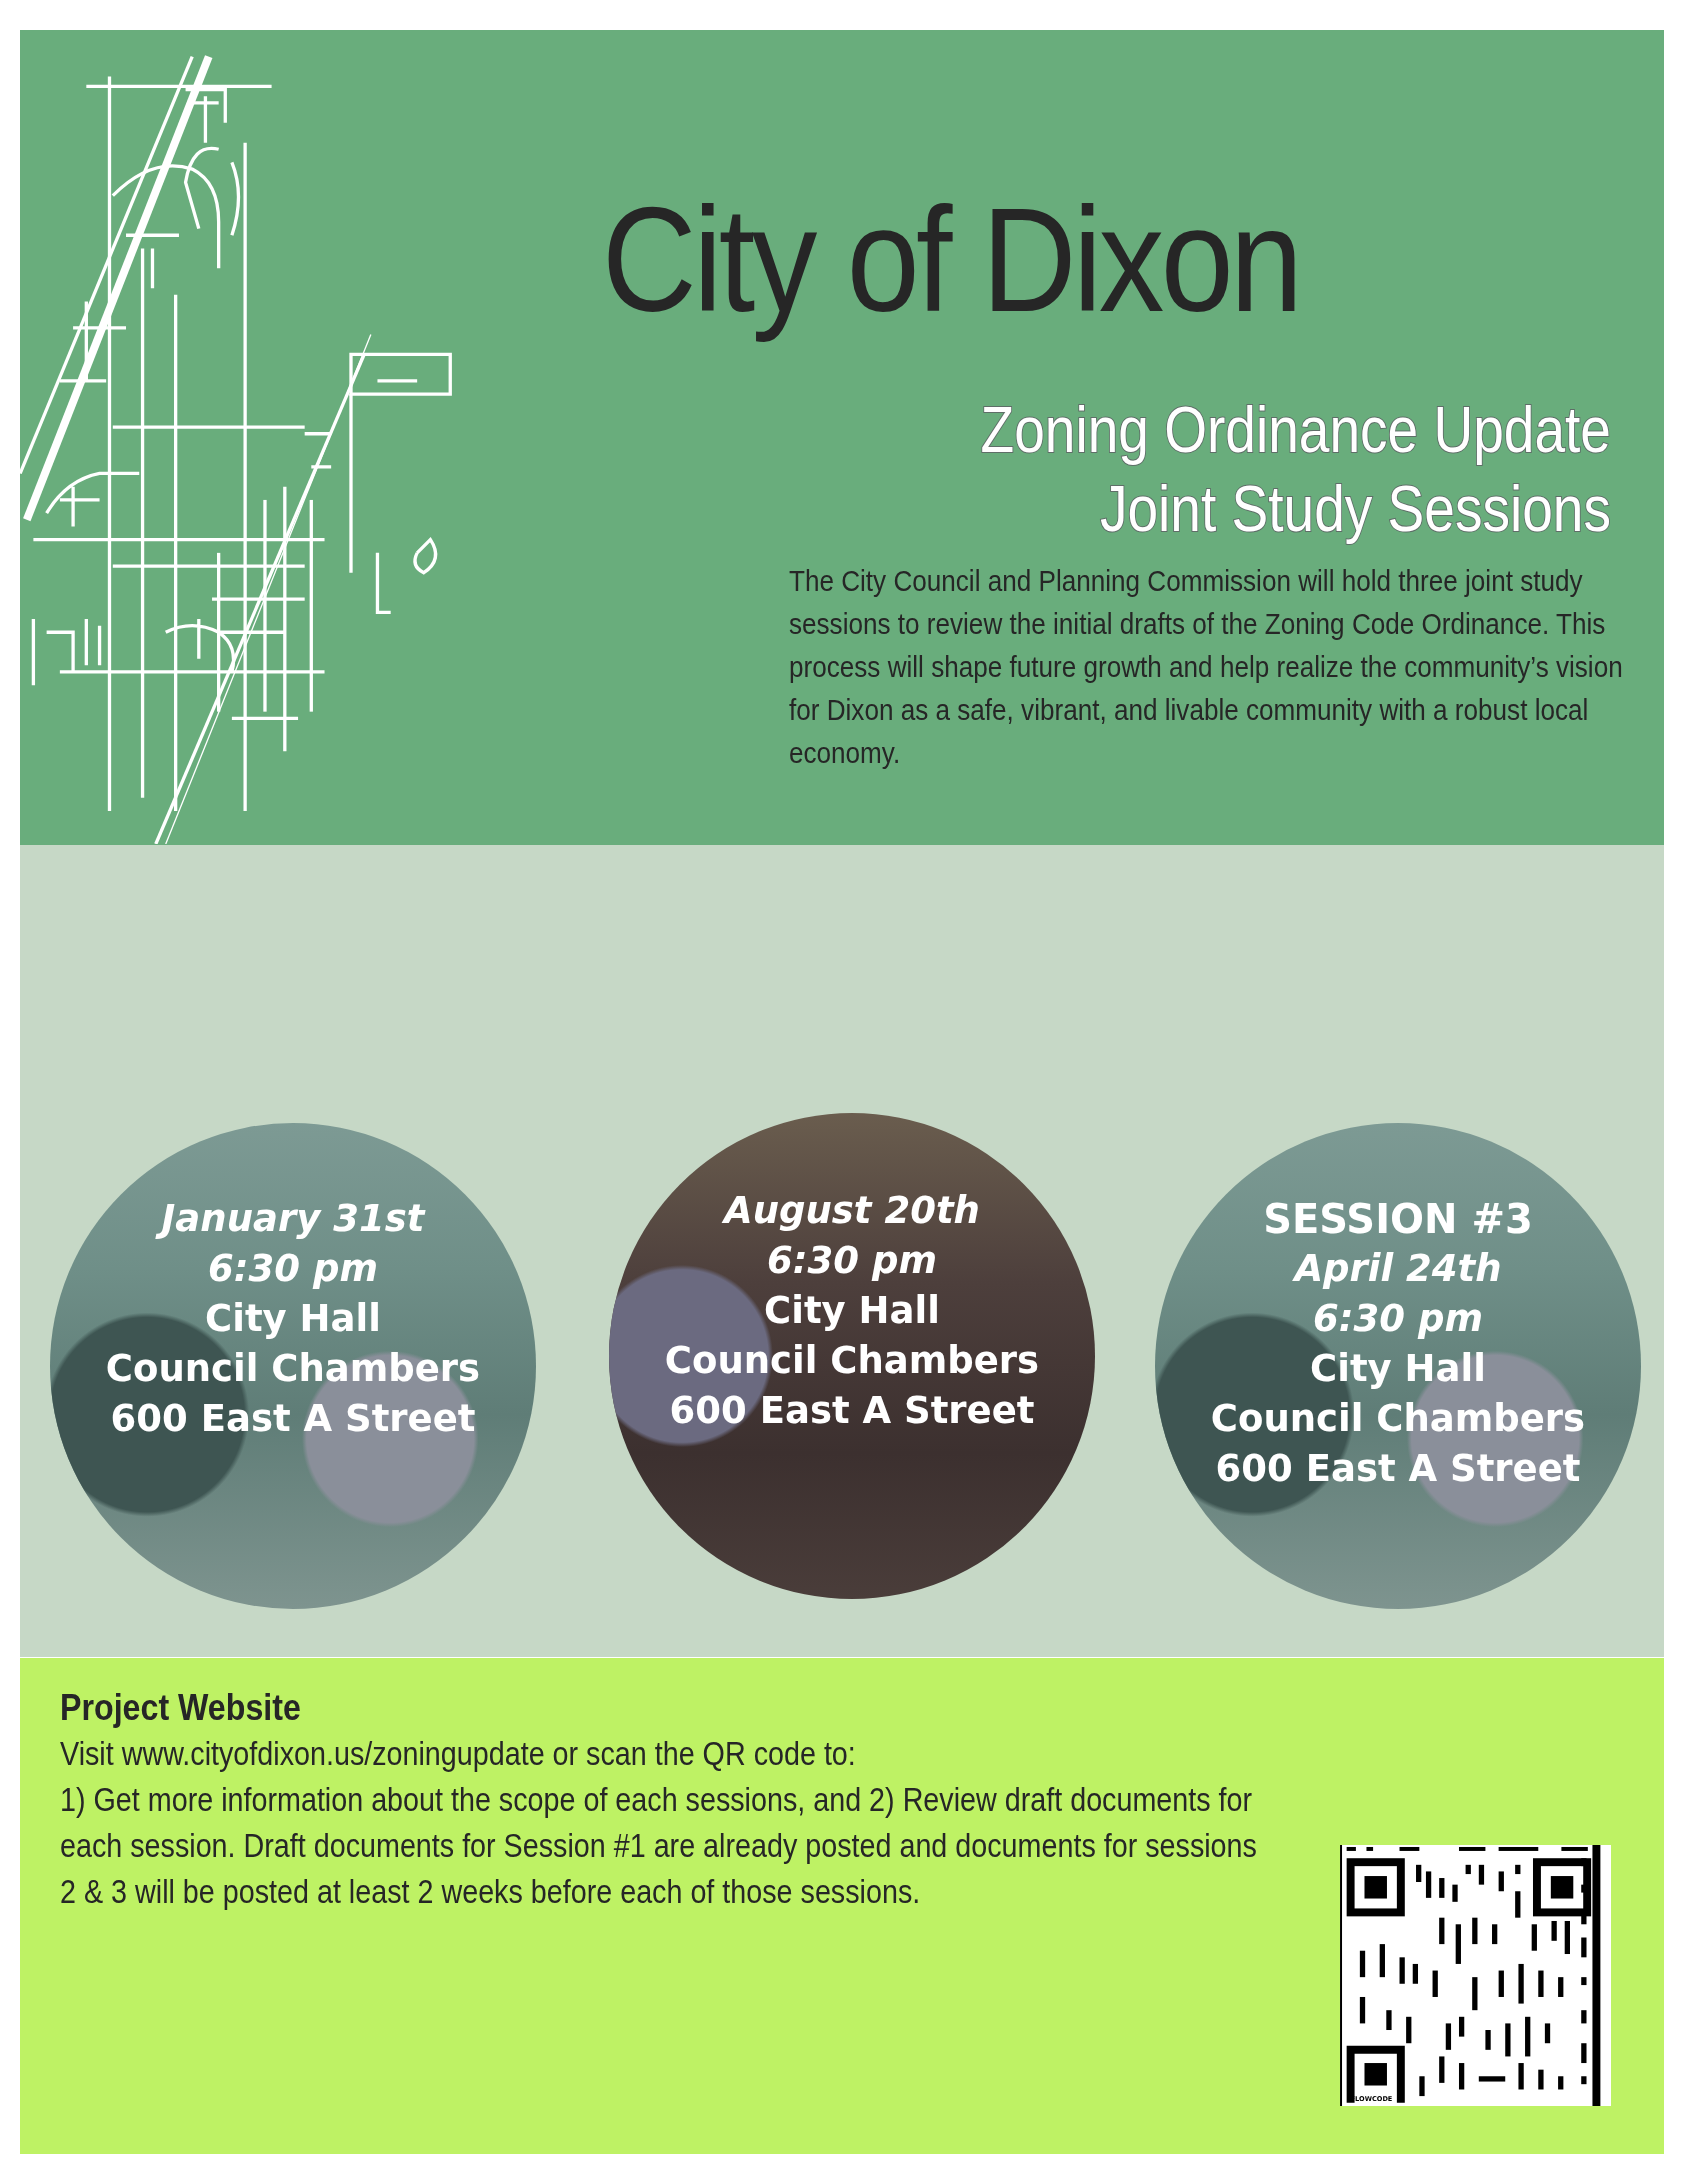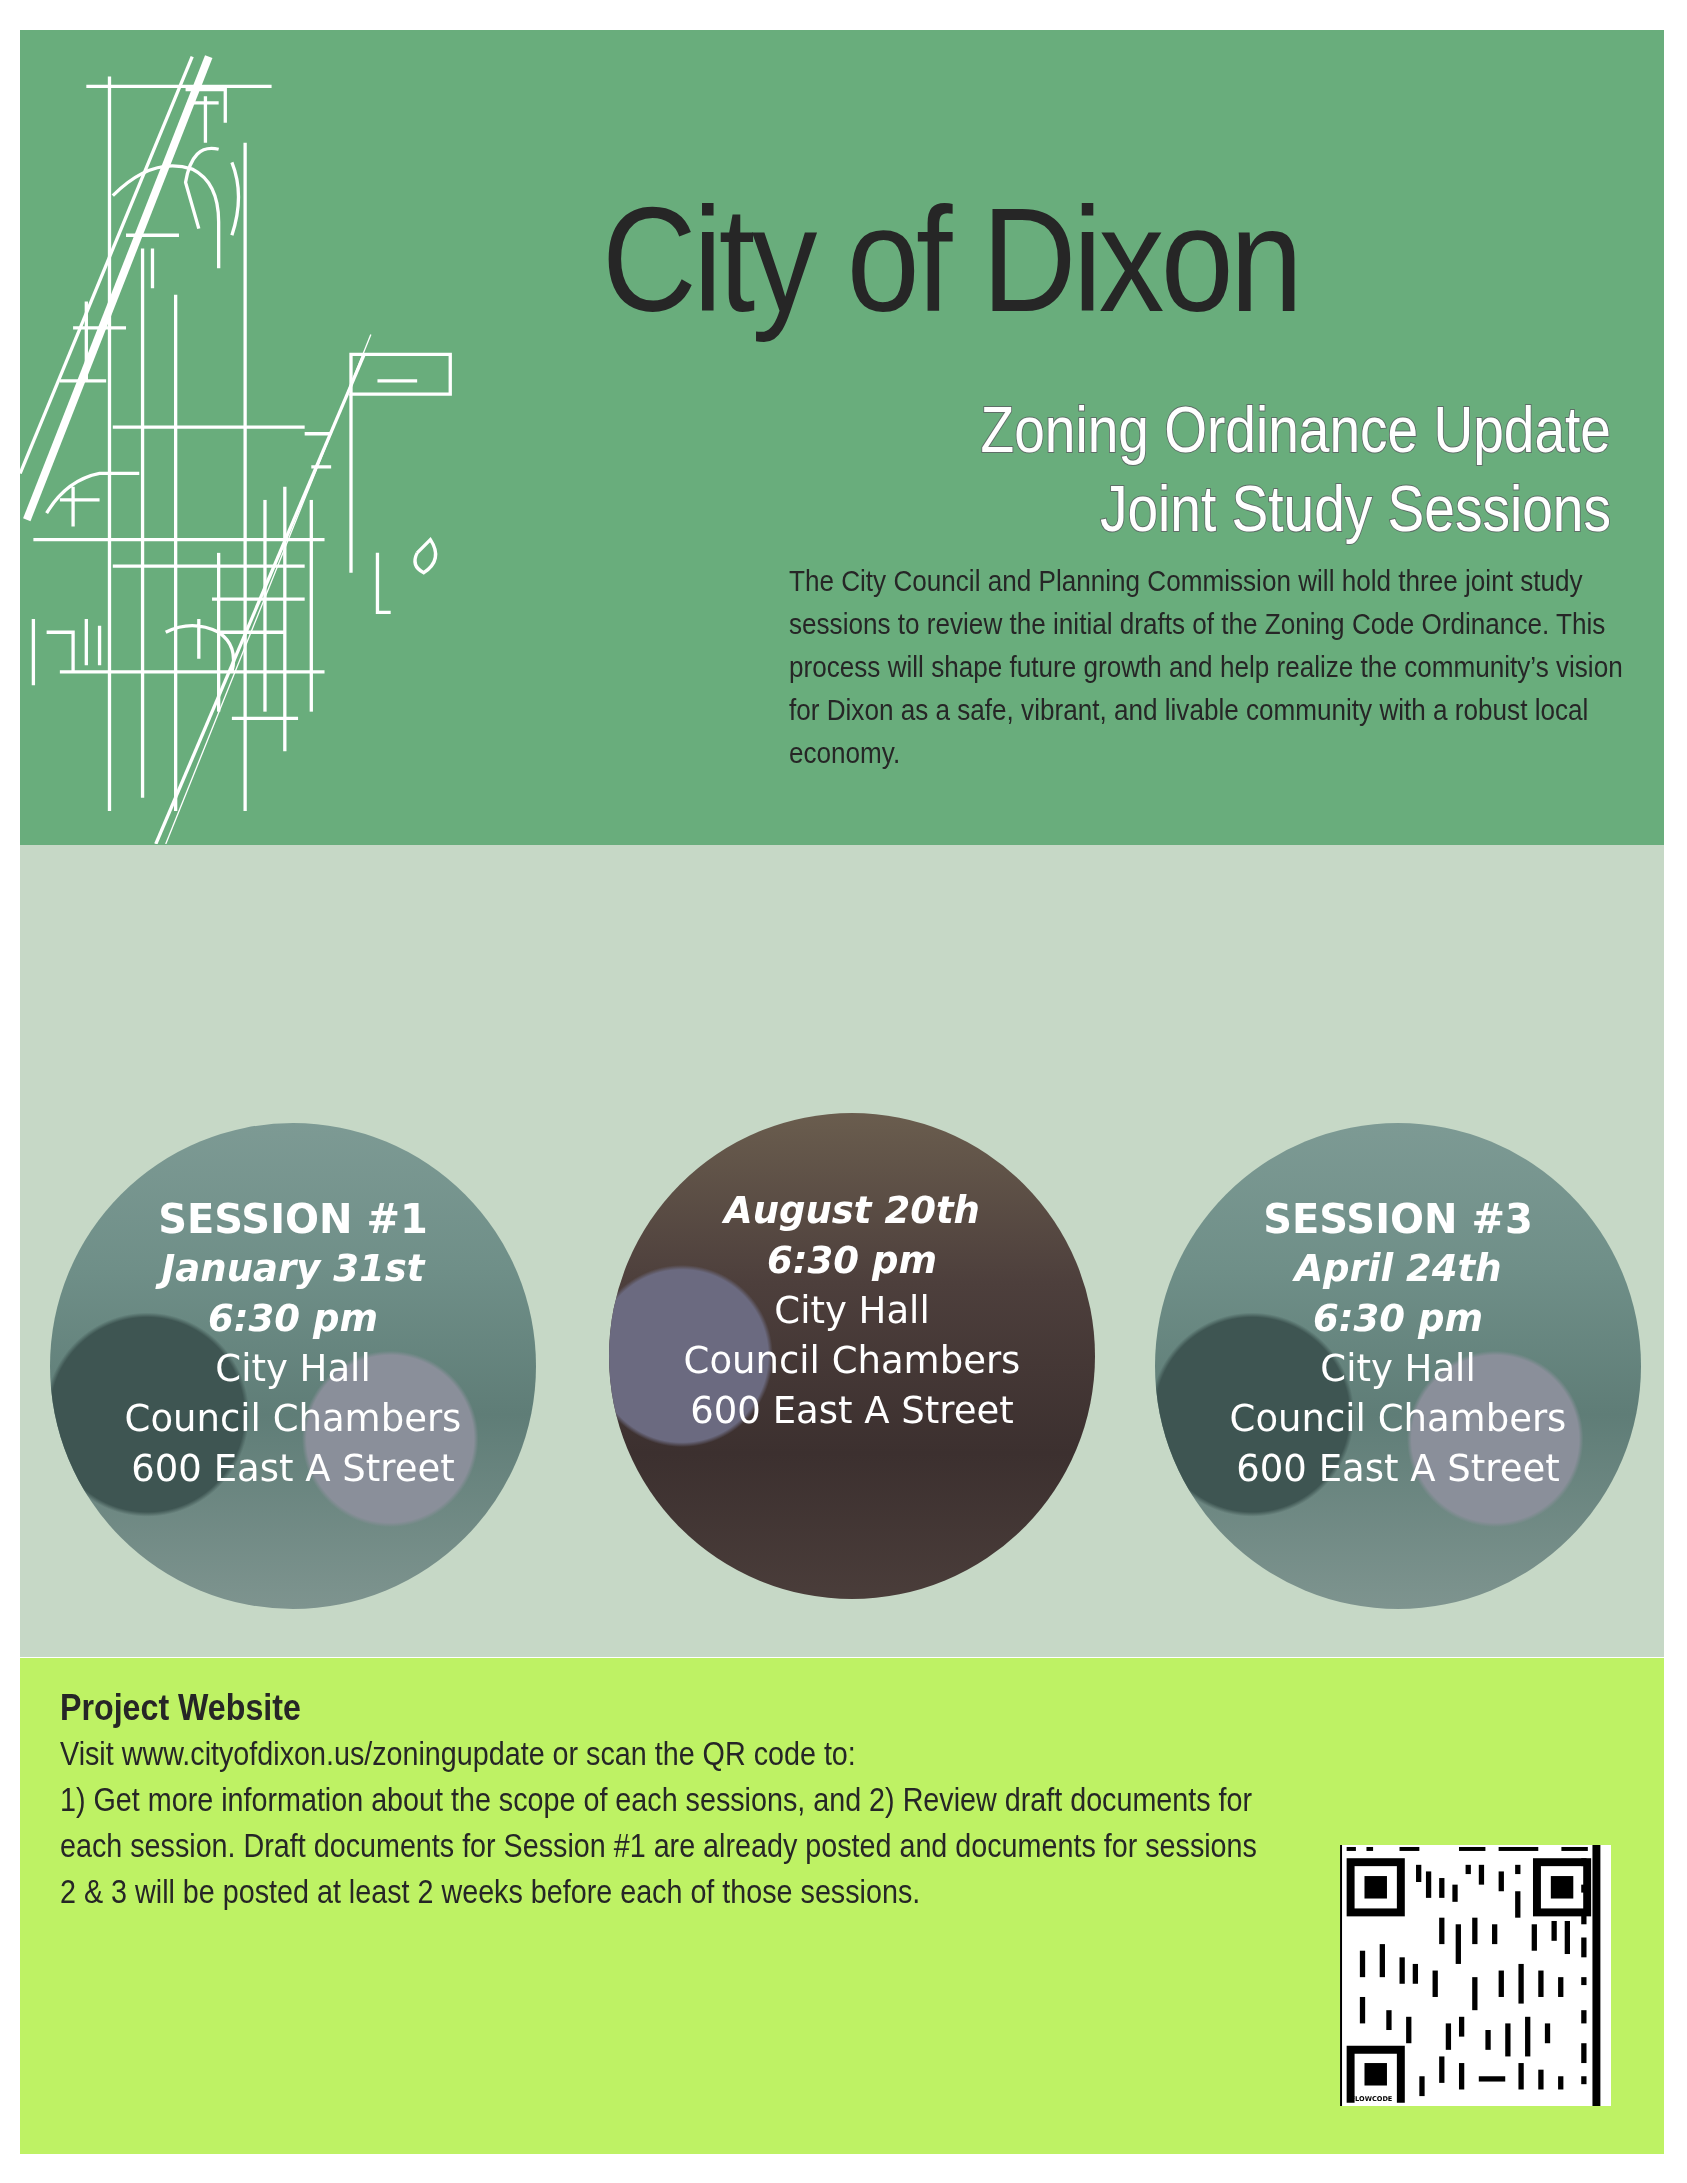--- a/index.html
+++ b/index.html
@@ -12,21 +12,21 @@
   .title{position:absolute;left:582px;top:155px;font-size:149px;line-height:1;letter-spacing:-4px;color:#262626;font-family:"Liberation Sans",sans-serif;transform:scaleX(0.88);transform-origin:left top;white-space:nowrap;}
   .subtitle{position:absolute;right:53px;top:361px;text-align:right;font-size:64px;line-height:79px;color:#fff;
     -webkit-text-stroke:2px #5f6e68;paint-order:stroke fill;transform:scaleX(0.86);transform-origin:right top;white-space:nowrap;}
   .intro{position:absolute;left:769px;top:529px;width:873px;font-size:30px;line-height:43px;transform:scaleX(0.87);transform-origin:left top;width:992px;}
   .mid-text{position:absolute;left:40px;top:855px;font-size:37px;line-height:50px;transform:scaleX(0.87);transform-origin:left top;width:1694px;}
   .circle{position:absolute;width:486px;height:486px;border-radius:50%;overflow:hidden;}
   .circle .photo{position:absolute;inset:0;}
   .circle .txt{position:absolute;left:0;right:0;text-align:center;color:#fff;font-family:"DejaVu Sans",sans-serif;}
   .c-title{font-weight:bold;font-size:40px;line-height:50px;}
   .c-date{font-weight:bold;font-style:italic;font-size:37px;line-height:50px;}
-  .c-line{font-size:37px;line-height:50px;}
+  .c-line{font-size:37px;line-height:50px;font-weight:bold;}
   .bot-h{font-weight:bold;font-size:37px;line-height:46px;transform:scaleX(0.87);transform-origin:left top;white-space:nowrap;}
   .bot-p{font-size:33px;line-height:46px;transform:scaleX(0.87);transform-origin:left top;width:1389px;}
   .qr{position:absolute;left:1320px;top:1845px;width:265px;width:271px;height:261px;background:#fff;}
 </style>
 </head>
 <body>
 
 <div class="panel">
 
   <div class="sec-top">
@@ -71,21 +71,20 @@
     </div>
     <div class="intro">The City Council and Planning Commission will hold three joint study sessions to review the initial drafts of the Zoning Code Ordinance. This process will shape future growth and help realize the community’s vision for Dixon as a safe, vibrant, and livable community with a robust local economy.</div>
   </div>
 
   <div class="sec-mid">
     <div class="mid-text">Each session is physically open to the public and available via Zoom. City staff will be available  at City Hall from 5:00-6:00pm each meeting day to answer questions and receive  comments.</div>
 
     <div class="circle" style="left:30px;top:278px;">
       <div class="photo" style="background:radial-gradient(circle at 70% 65%, #8a8f9a 0 18%, transparent 19%), radial-gradient(circle at 20% 60%, #3e5552 0 20%, transparent 21%), linear-gradient(180deg,#7d9a94 0%,#6f8f88 30%,#5f7d77 60%,#7e948f 100%);"></div>
       <div class="txt" style="top:71px;">
-        <div class="c-title">SESSION #1</div>
         <div class="c-date">January 31st</div>
         <div class="c-date">6:30 pm</div>
         <div class="c-line">City Hall</div>
         <div class="c-line">Council Chambers</div>
         <div class="c-line">600 East A Street</div>
       </div>
     </div>
 
     <div class="circle" style="left:589px;top:268px;">
       <div class="photo" style="background:radial-gradient(circle at 15% 50%, #6b6a80 0 18%, transparent 19%), linear-gradient(180deg,#6a5d4e 0%,#4d3f3c 35%,#3c302f 70%,#4a3d3a 100%);"></div>

